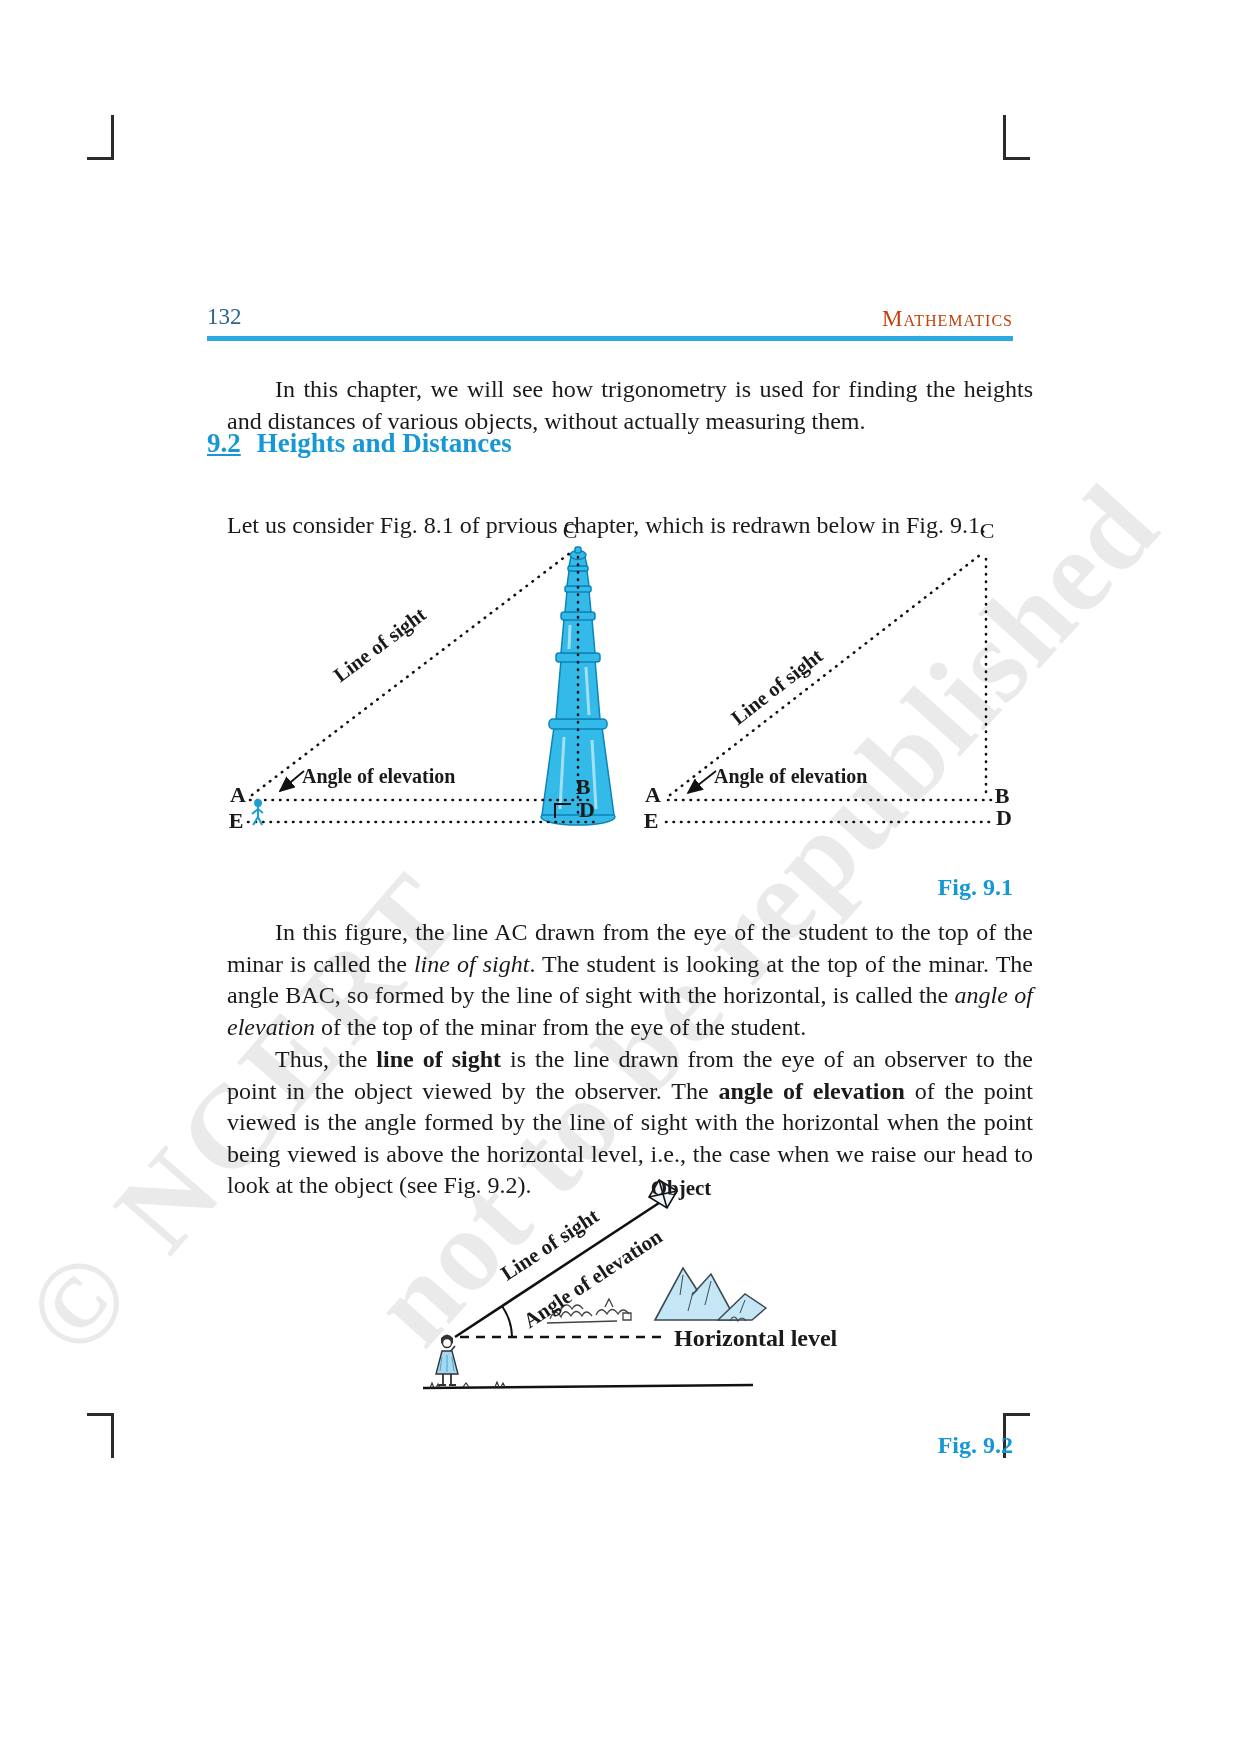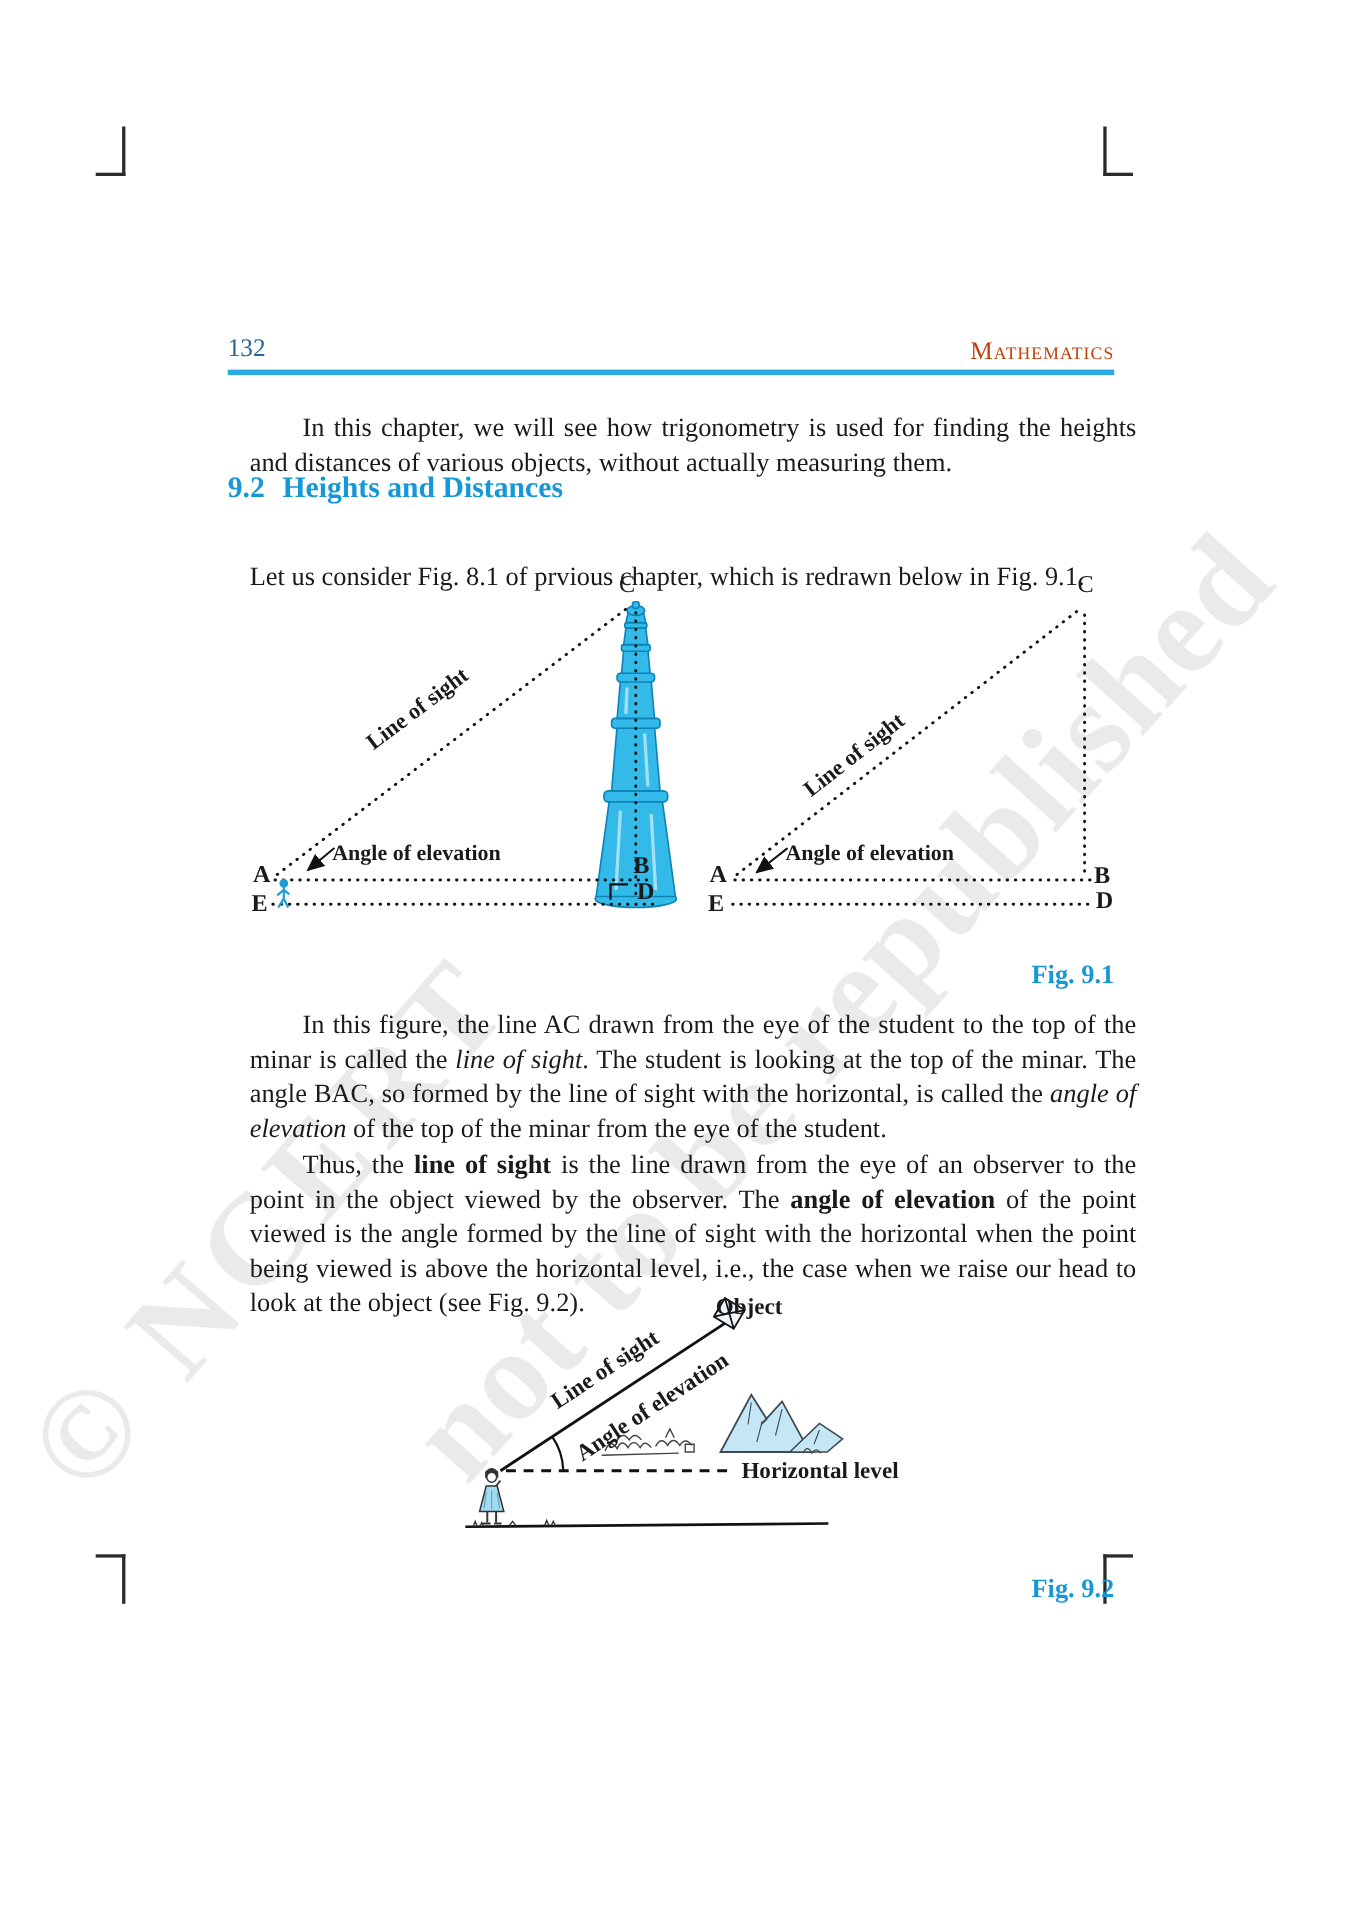--- a/index.html
+++ b/index.html
@@ -20,21 +20,21 @@
   .pagenum{position:absolute;left:207px;top:304px;font-size:23px;color:#2d648f;z-index:2;}
   .runhead{position:absolute;right:227px;top:306px;font-size:23px;color:#c2410c;
            font-variant:small-caps;letter-spacing:1px;z-index:2;}
   .rule{position:absolute;left:207px;top:336px;width:806px;height:5px;background:#29abe2;z-index:2;}
   
   .para{position:absolute;left:207px;width:806px;font-size:24px;line-height:31.5px;
         text-align:justify;z-index:2;margin-left:20px;}
   .indent{text-indent:48px;}
   .sechead{position:absolute;left:207px;top:428px;font-size:27px;font-weight:bold;
            color:#1697d6;z-index:2;}
-  .sechead .num{margin-right:16px;}
+  .sechead .num{margin-right:16px;text-decoration:underline;}
   .figcap{position:absolute;left:207px;width:806px;text-align:right;font-size:24px;
           font-weight:bold;color:#1697d6;z-index:2;}
   
   .fig{position:absolute;z-index:1;}
   .fig svg{position:absolute;left:0;top:0;}
   .lbl{position:absolute;transform:translate(-50%,-50%);white-space:nowrap;font-weight:bold;
        font-size:22px;z-index:2;}
   .rlbl{position:absolute;white-space:nowrap;font-weight:bold;font-size:20px;
         transform:translate(-50%,-50%) rotate(var(--r));z-index:2;}
   .ann{position:absolute;white-space:nowrap;font-weight:bold;font-size:20px;z-index:2;}
@@ -187,18 +187,18 @@
         <polygon points="255,165 283,113 297,135 292,140 311,119 336,165" fill="#c5e6f4" stroke="#3a4a55" stroke-width="1.6"></polygon>
         <polygon points="318,165 345,139 366,153 352,165" fill="#c5e6f4" stroke="#3a4a55" stroke-width="1.4"></polygon>
         <path d="M283,120 L280,140 M293,137 L288,156 M311,126 L305,150 M345,145 L340,158" stroke="#3a4a55" stroke-width="1" fill="none"></path>
         <path d="M330,166 q4,-8 8,0 q4,-6 8,0" stroke="#444" stroke-width="1.2" fill="none"></path>
       </g>
     </svg>
 
     <span class="lbl" style="left:281px;top:13px;font-size:21px;margin-top:20px;">Object</span>
     <span class="rlbl" style="left:150px;top:90px;--r:-33.5deg;font-size:21px;">Line of sight</span>
     <span class="rlbl" style="left:193px;top:124px;--r:-33.5deg;font-size:21px;">Angle of elevation</span>
-    <span class="ann" style="left:274px;top:170px;font-size:21px;">Horizontal level</span>
+    <span class="ann" style="left:274px;top:170px;font-size:24px;">Horizontal level</span>
   </div>
 
   <p class="figcap" style="top:1408px;">Fig. 9.2</p>
 
 </div>
 
 </body></html>

